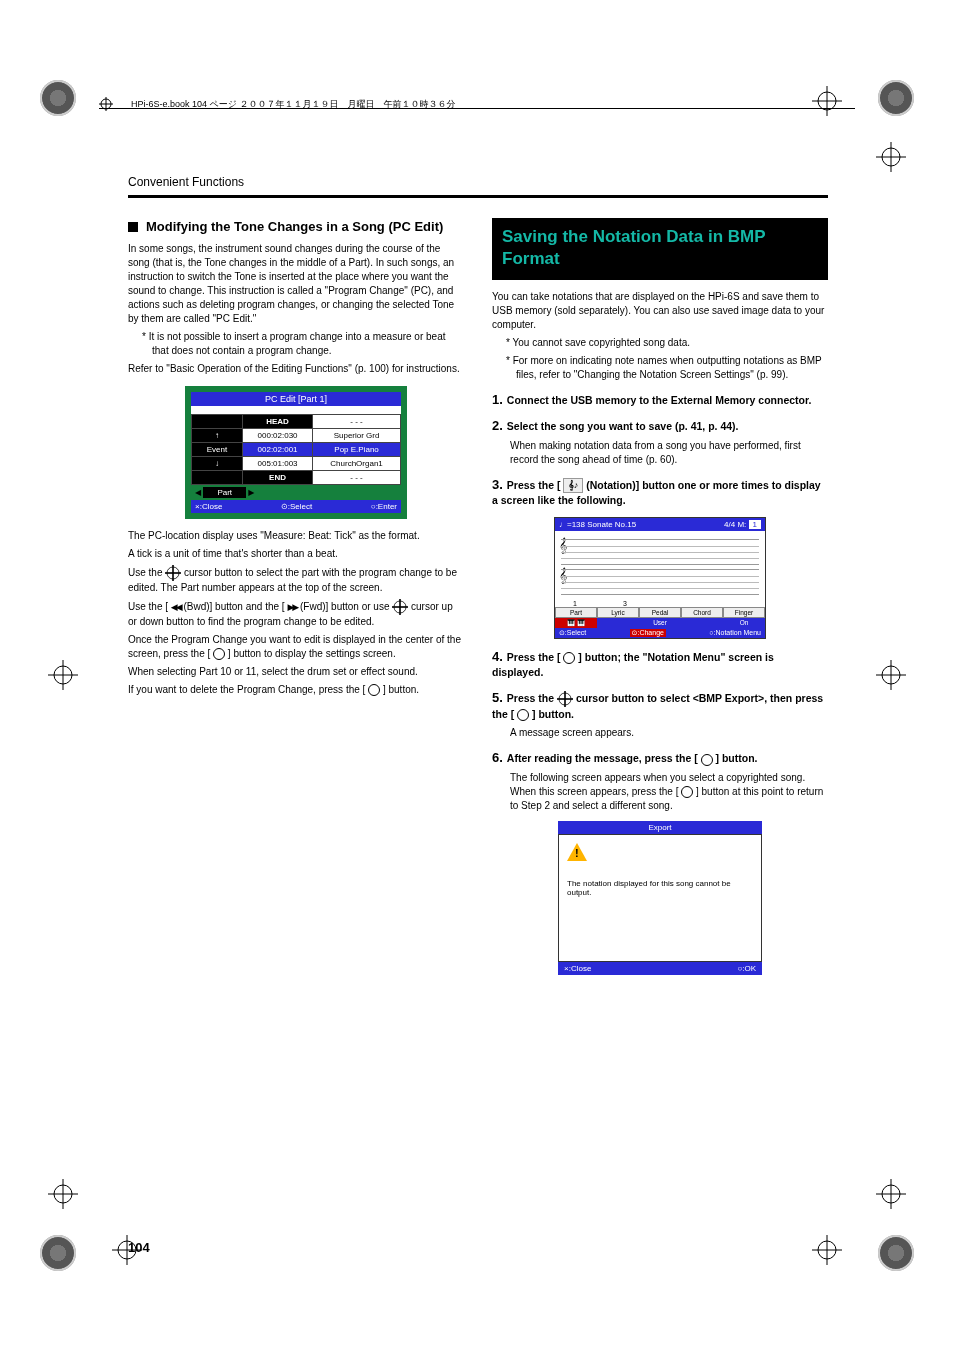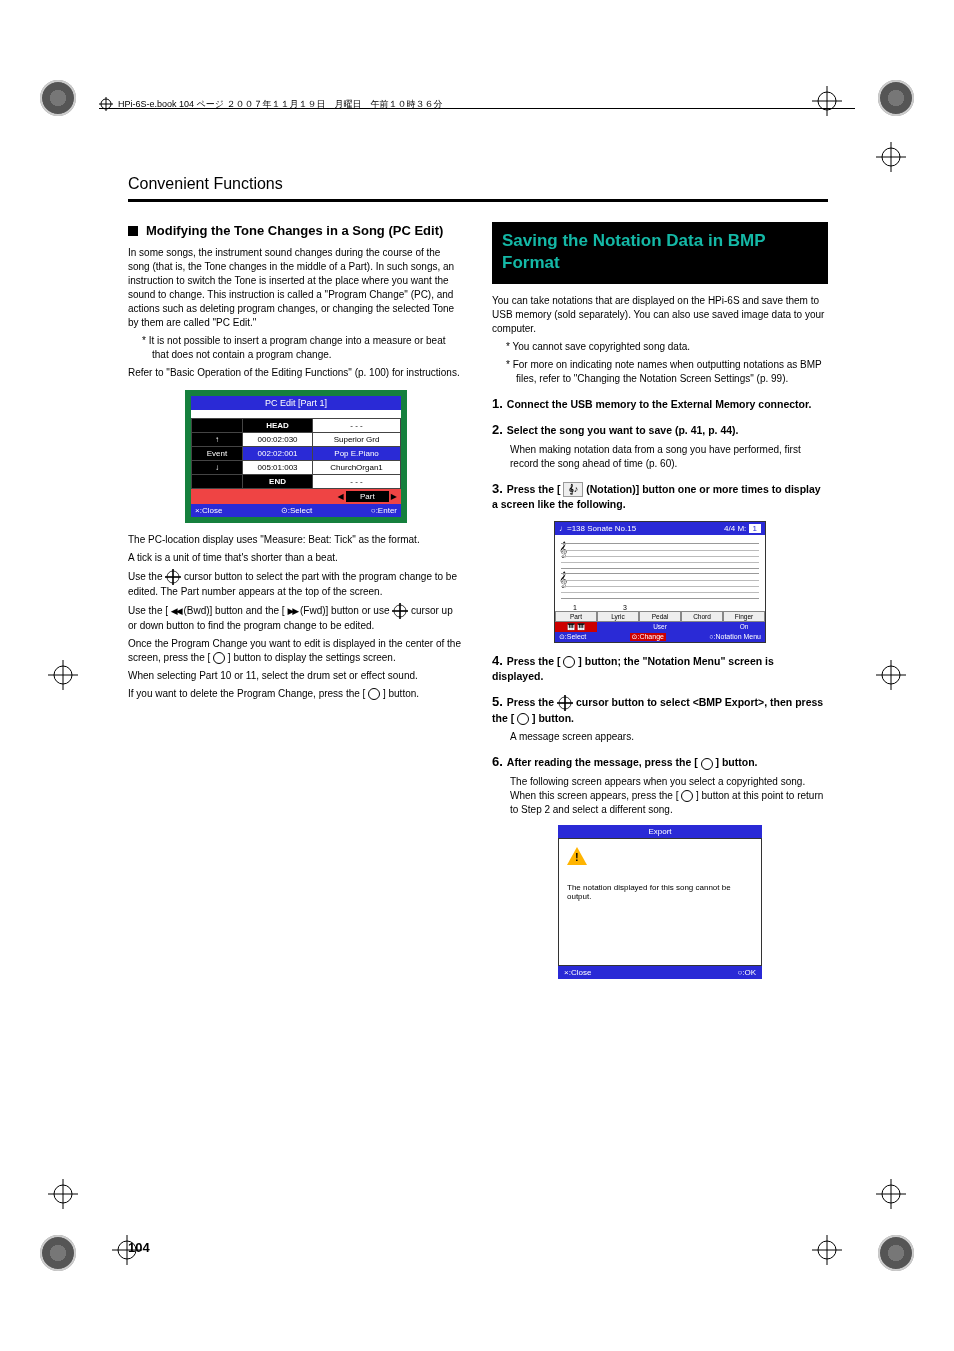--- a/index.html
+++ b/index.html
@@ -15,31 +15,31 @@
   }
   .gear { position: absolute; width: 36px; height: 36px; border-radius: 50%; background: radial-gradient(circle at 50% 50%, #777 0 8px, #555 8px 16px, #999 16px 18px); display:flex;align-items:center;justify-content:center;}
   .gear::after{content:"";position:absolute;width:36px;height:36px;border-radius:50%;box-shadow:0 0 0 2px #ccc inset;}
   .header-line {
     position: absolute;
     top: 97px;
     left: 99px;
     font-size: 9px;
     display: flex;
     align-items: center;
-    gap: 5px;
+    gap: 18px;
   }
   .header-line .target-icon{width:14px;height:14px;}
   .content {
     position: absolute;
     top: 175px;
     left: 128px;
     width: 700px;
   }
   .running-head {
-    font-size: 16px;
+    font-size: 12px;
     font-weight: normal;
     margin-bottom: 6px;
   }
   .thick-rule { height: 3px; background: #000; margin-bottom: 20px; }
   .columns {
     display: flex;
     gap: 28px;
   }
   .col { width: 336px; }
   .sec-title {
@@ -56,21 +56,21 @@
   .note-list { padding-left: 14px; }
   .note-list p { text-indent: -10px; padding-left: 10px; }
   .figure { margin: 10px auto; display:block; }
   .pc-edit-fig { width: 210px; border: 6px solid #15803d; font-size: 8px; background:#fff; }
   .pc-edit-fig .tbar { background:#2a2ad6; color:#fff; text-align:center; padding:2px 0; font-size:9px; }
   .pc-edit-fig .tbl { width:100%; border-collapse:collapse; }
   .pc-edit-fig .tbl td,.pc-edit-fig .tbl th{ border:1px solid #444; padding:2px 4px; text-align:center; font-size:8px;}
   .pc-edit-fig .tbl th{ background:#000;color:#fff;}
   .pc-edit-fig .evlabel{background:#000;color:#fff;}
   .pc-edit-fig .sel td{background:#2a2ad6;color:#fff;}
-  .pc-edit-fig .footer1{background:#ef4444;padding:2px 4px;text-align:right;}
+  .pc-edit-fig .footer1{background:#15803d;padding:2px 4px;text-align:left;}
   .pc-edit-fig .footer1 span{display:inline-block;background:#000;color:#fff;padding:1px 14px;font-size:8px;}
   .pc-edit-fig .footer2{display:flex;justify-content:space-between;background:#2a2ad6;color:#fff;padding:2px 4px;font-size:8px;}
   .inline-icon{display:inline-block;vertical-align:middle;}
   .cursor-cross{width:14px;height:14px;border:1.2px solid #000;border-radius:50%;position:relative;display:inline-block;vertical-align:middle;}
   .cursor-cross::before,.cursor-cross::after{content:"";position:absolute;background:#000;}
   .cursor-cross::before{left:6px;top:-3px;width:2px;height:20px;}
   .cursor-cross::after{top:6px;left:-3px;height:2px;width:20px;}
   .cursor-cross{transform:scale(0.8);}
   .circle-o{display:inline-block;width:10px;height:10px;border:1.3px solid #000;border-radius:50%;vertical-align:middle;}
   .dbl-tri-l::before{content:"◀◀";letter-spacing:-2px;font-size:9px;}

